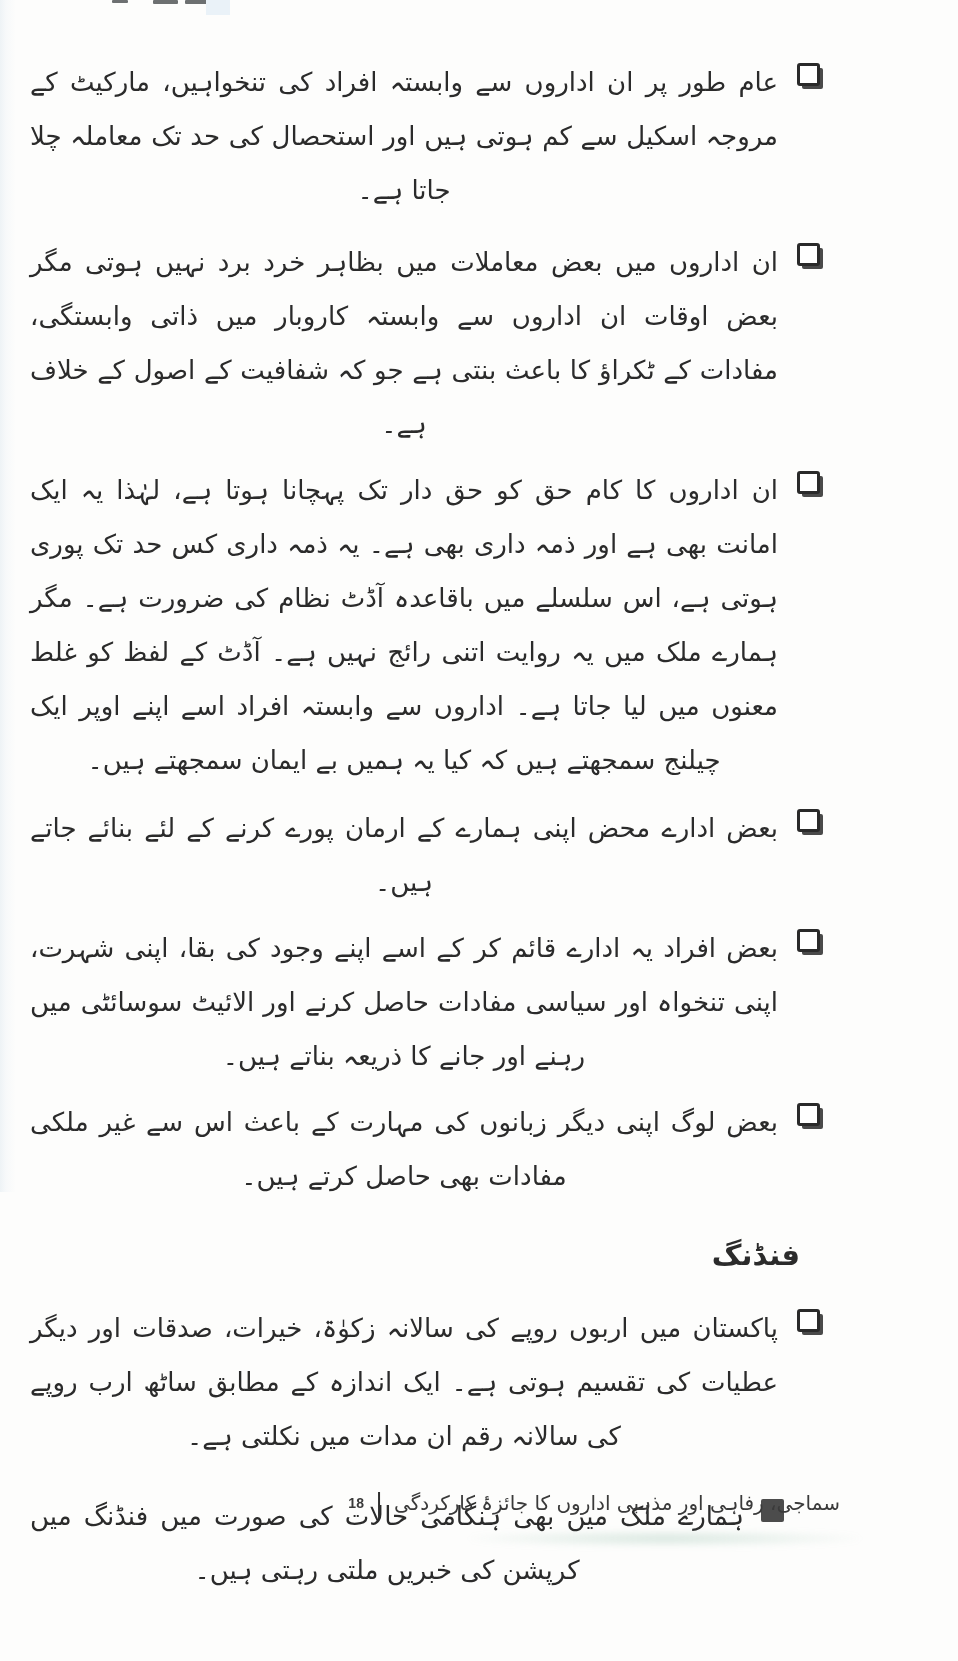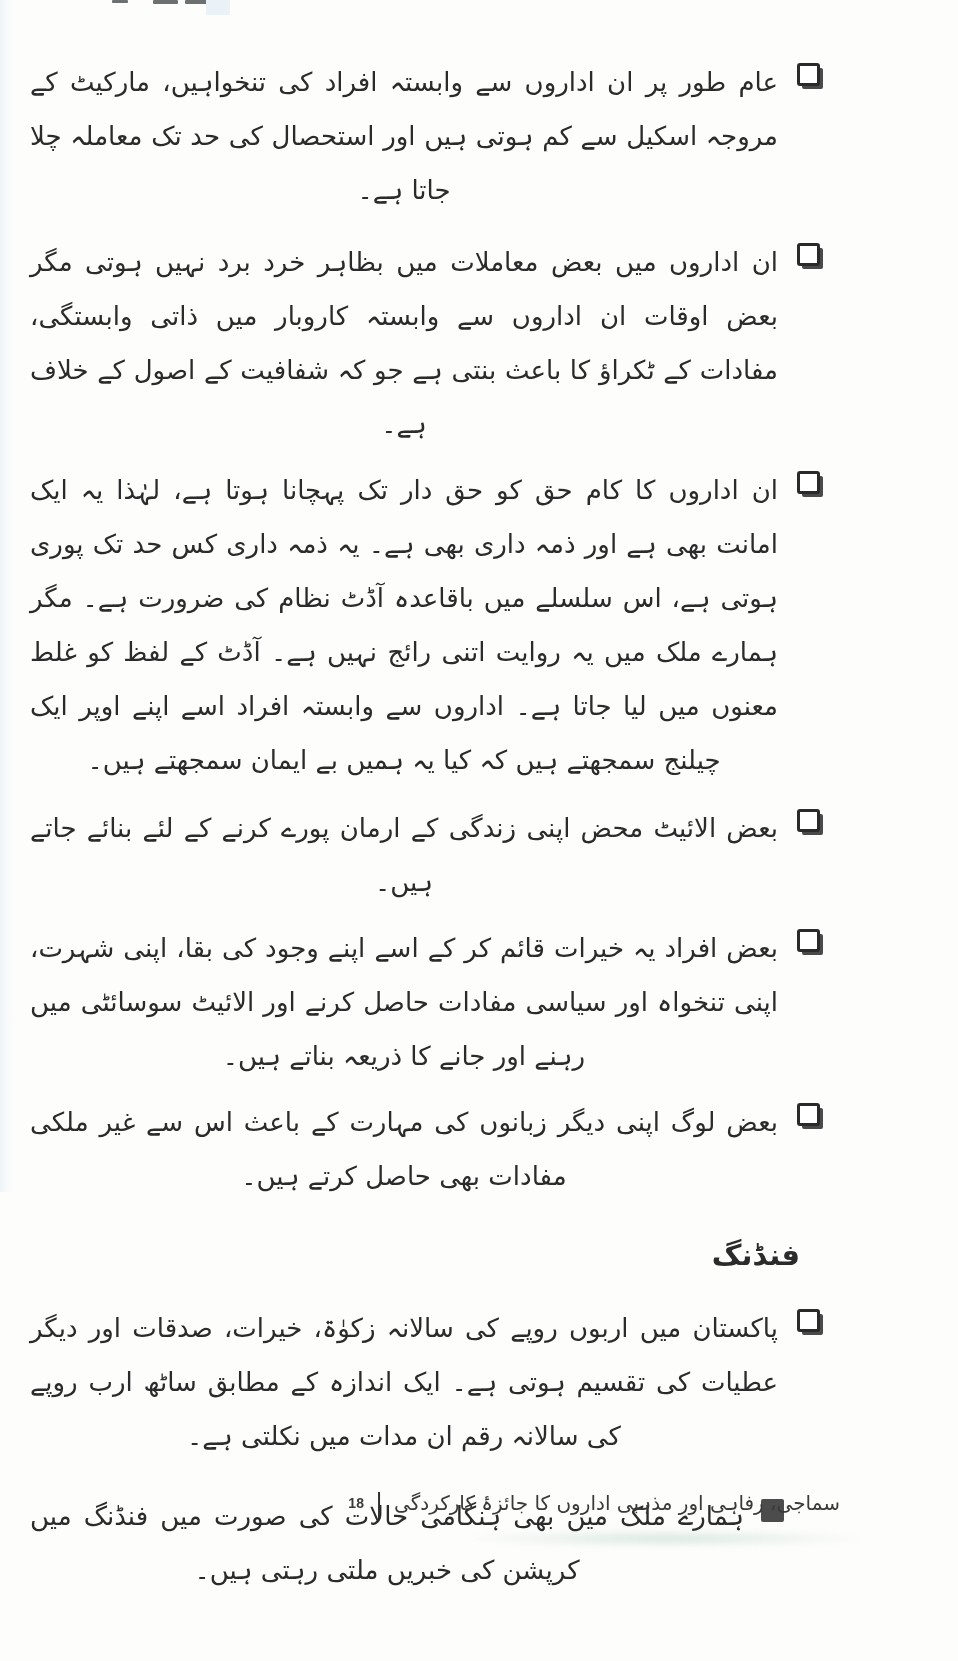--- a/index.html
+++ b/index.html
@@ -103,26 +103,26 @@
       <p>ان اداروں میں بعض معاملات میں بظاہر خرد برد نہیں ہوتی مگر بعض اوقات ان اداروں سے وابستہ کاروبار میں ذاتی وابستگی، مفادات کے ٹکراؤ کا باعث بنتی ہے جو کہ شفافیت کے اصول کے خلاف ہے۔</p>
     </div>
 
     <div class="item l1 gap-para">
       <span class="sq"></span>
       <p>ان اداروں کا کام حق کو حق دار تک پہچانا ہوتا ہے، لہٰذا یہ ایک امانت بھی ہے اور ذمہ داری بھی ہے۔ یہ ذمہ داری کس حد تک پوری ہوتی ہے، اس سلسلے میں باقاعدہ آڈٹ نظام کی ضرورت ہے۔ مگر ہمارے ملک میں یہ روایت اتنی رائج نہیں ہے۔ آڈٹ کے لفظ کو غلط معنوں میں لیا جاتا ہے۔ اداروں سے وابستہ افراد اسے اپنے اوپر ایک چیلنج سمجھتے ہیں کہ کیا یہ ہمیں بے ایمان سمجھتے ہیں۔</p>
     </div>
 
     <div class="item l1 gap-t">
       <span class="sq"></span>
-      <p>بعض الائیٹ محض اپنی زندگی کے ارمان پورے کرنے کے لئے بنائے جاتے ہیں۔</p>
+      <p>بعض ادارے محض اپنی ہمارے کے ارمان پورے کرنے کے لئے بنائے جاتے ہیں۔</p>
     </div>
 
     <div class="item l1 gap-t">
       <span class="sq"></span>
-      <p>بعض افراد یہ خیرات قائم کر کے اسے اپنے وجود کی بقا، اپنی شہرت، اپنی تنخواہ اور سیاسی مفادات حاصل کرنے اور الائیٹ سوسائٹی میں رہنے اور جانے کا ذریعہ بناتے ہیں۔</p>
+      <p>بعض افراد یہ ادارے قائم کر کے اسے اپنے وجود کی بقا، اپنی شہرت، اپنی تنخواہ اور سیاسی مفادات حاصل کرنے اور الائیٹ سوسائٹی میں رہنے اور جانے کا ذریعہ بناتے ہیں۔</p>
     </div>
 
     <div class="item l1 before-heading">
       <span class="sq"></span>
       <p>بعض لوگ اپنی دیگر زبانوں کی مہارت کے باعث اس سے غیر ملکی مفادات بھی حاصل کرتے ہیں۔</p>
     </div>
 
     <h2 class="heading">فنڈنگ</h2>
 
     <div class="item l1 after-first">

